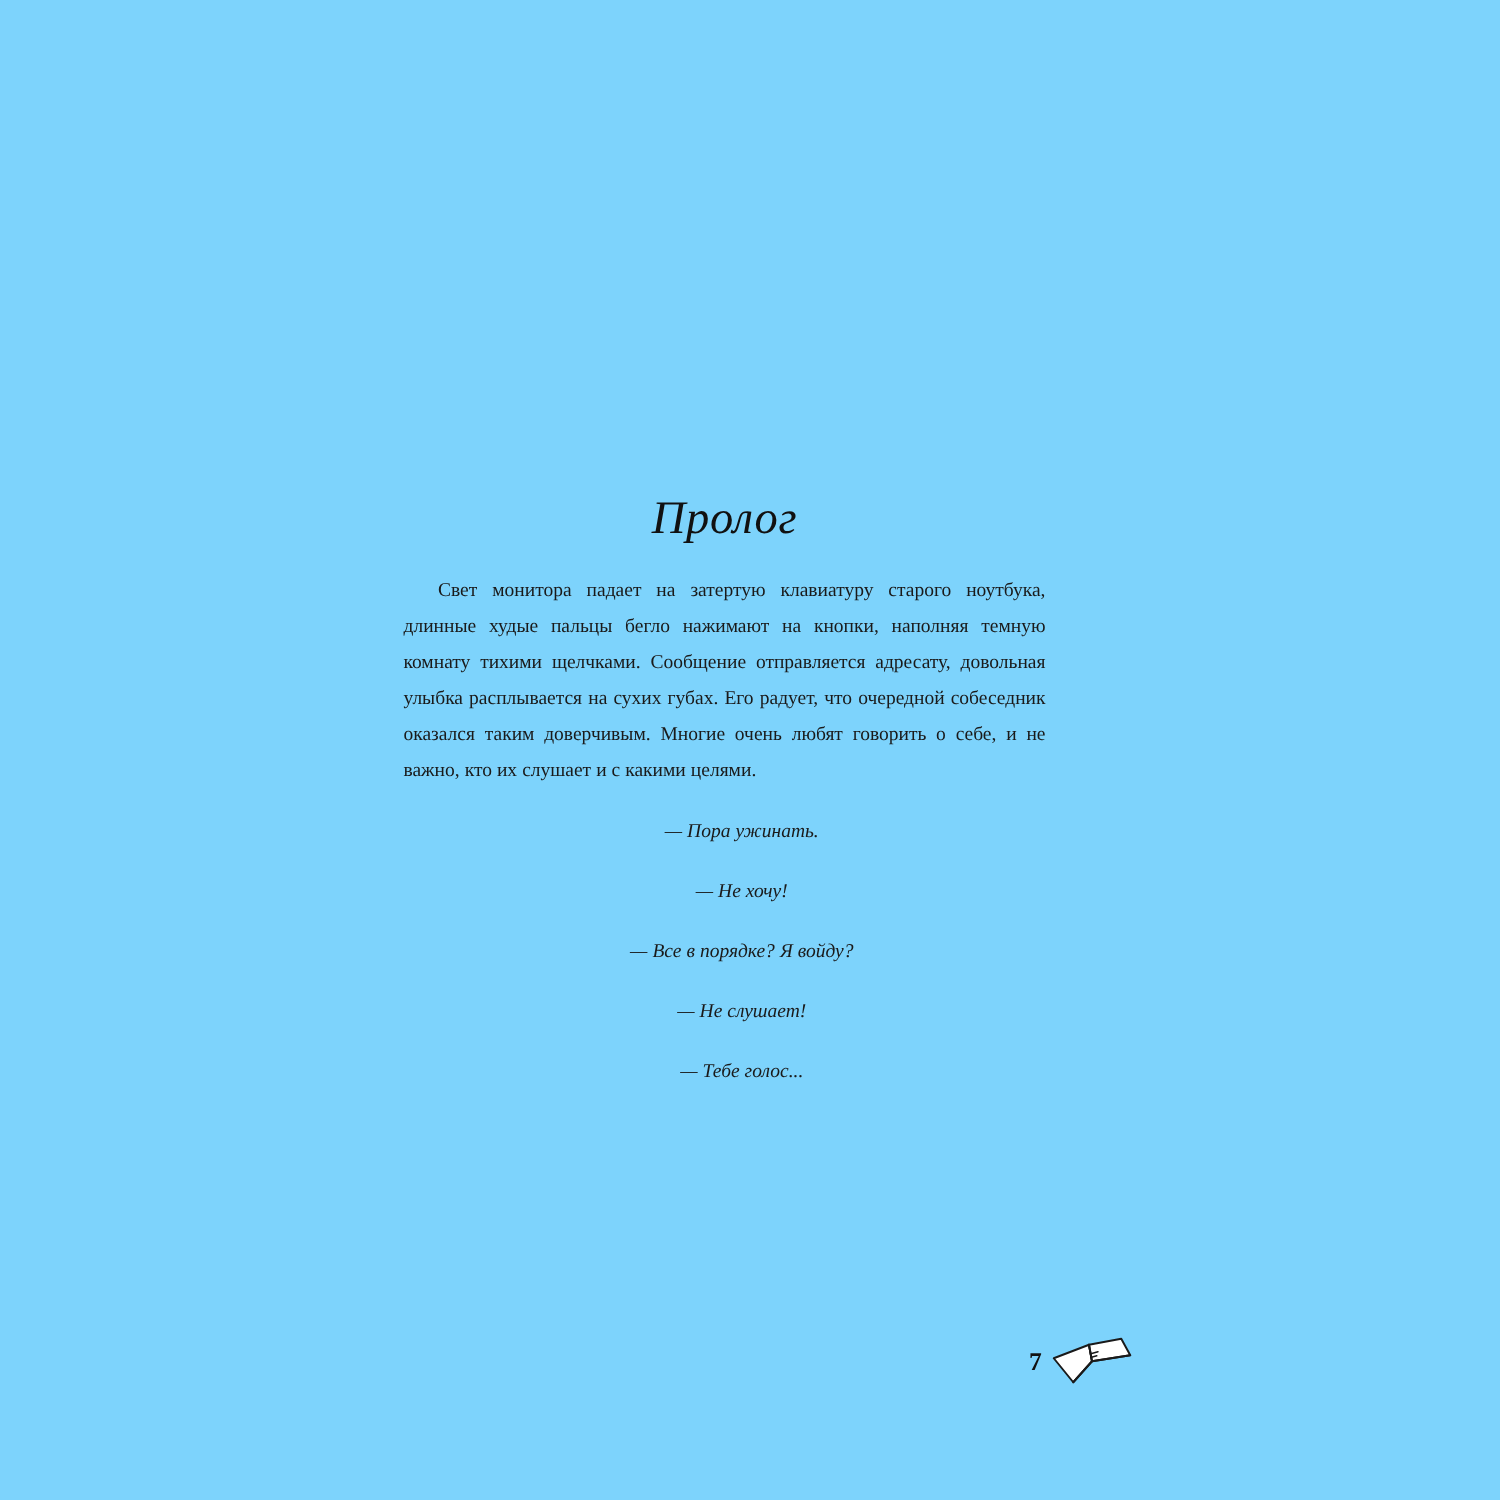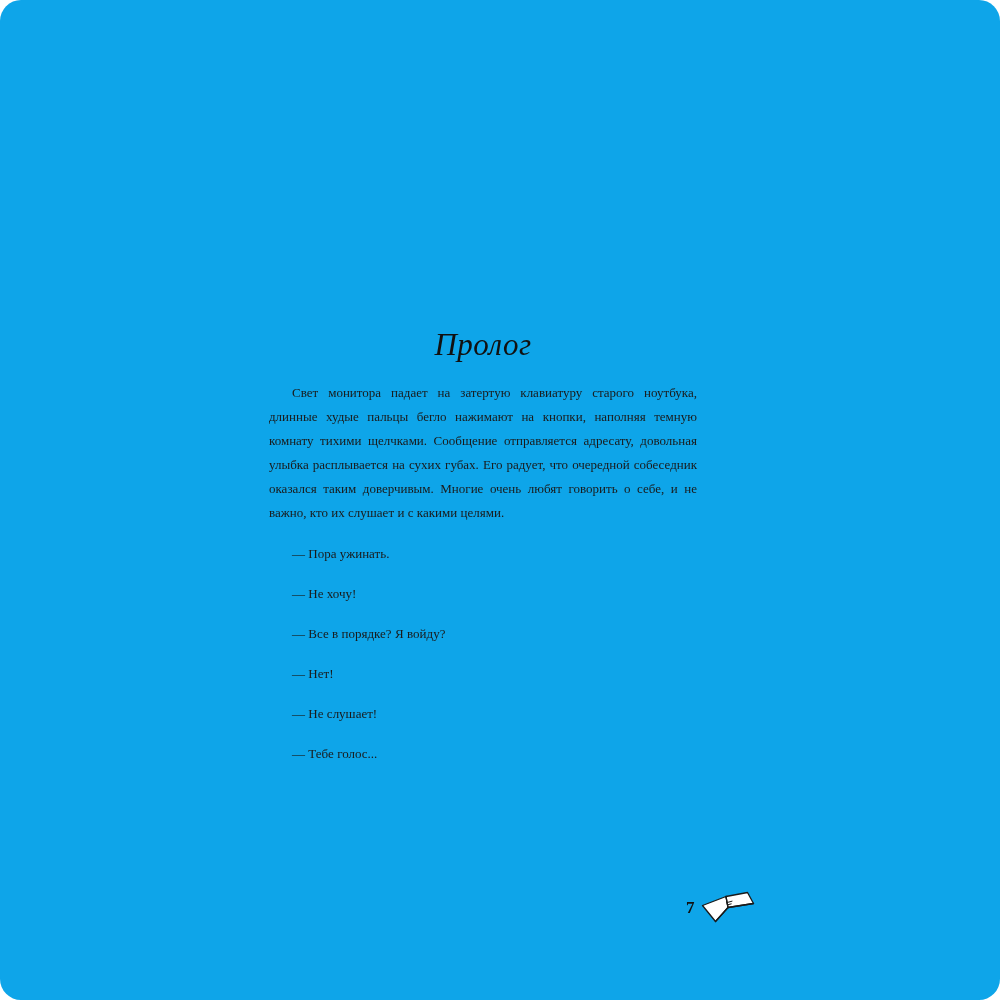--- a/index.html
+++ b/index.html
@@ -14,22 +14,21 @@
     overflow: hidden;
     font-family: "Liberation Serif", "DejaVu Serif", serif;
     color: #1a1a1a;
     -webkit-font-smoothing: antialiased;
   }
 
   
   #book-page {
     position: absolute;
     inset: 0;
-    background: #0ea5e9;
-    border-radius: 21px;
+    background: #7dd3fc;
   }
 
   
   #text-column {
     position: absolute;
     left: 253px;
     top: 326px;
     width: 460px;
   }
 
@@ -52,21 +51,22 @@
     font-size: 13px;
     line-height: 24.1px;
     text-align: justify;
     text-justify: inter-word;
     text-indent: 23px;
     hyphens: manual;
     word-spacing: 0.1px;
   }
   
   .para.ragged {
-    text-align: left;
+    text-align: center;
+    font-style: italic;
   }
 
   
   #page-footer {
     position: absolute;
     left: 686px;
     top: 890px;
     display: flex;
     align-items: center;
     gap: 6px;
@@ -96,21 +96,20 @@
     <p class="para">Свет монитора падает на затертую клавиатуру старого ноутбука, длинные худые пальцы бегло нажимают на кнопки, наполняя темную комнату тихими щелчками. Сообщение отправляется адресату, довольная улыбка расплывается на сухих губах. Его радует, что очередной собеседник оказался таким доверчивым. Многие очень любят говорить о себе, и не важно, кто их слушает и с какими целями.</p>
 
 
     <p class="para ragged">— Пора ужинать.</p>
 
 
     <p class="para ragged">— Не хочу!</p>
 
     <p class="para ragged">— Все в порядке? Я войду?</p>
 
-    <p class="para ragged">— Нет!</p>
 
 
     <p class="para ragged">— Не слушает!</p>
 
     <p class="para ragged">— Тебе голос...</p>
 
   </div>
 
   <div id="page-footer">
     <span id="page-number">7</span>

